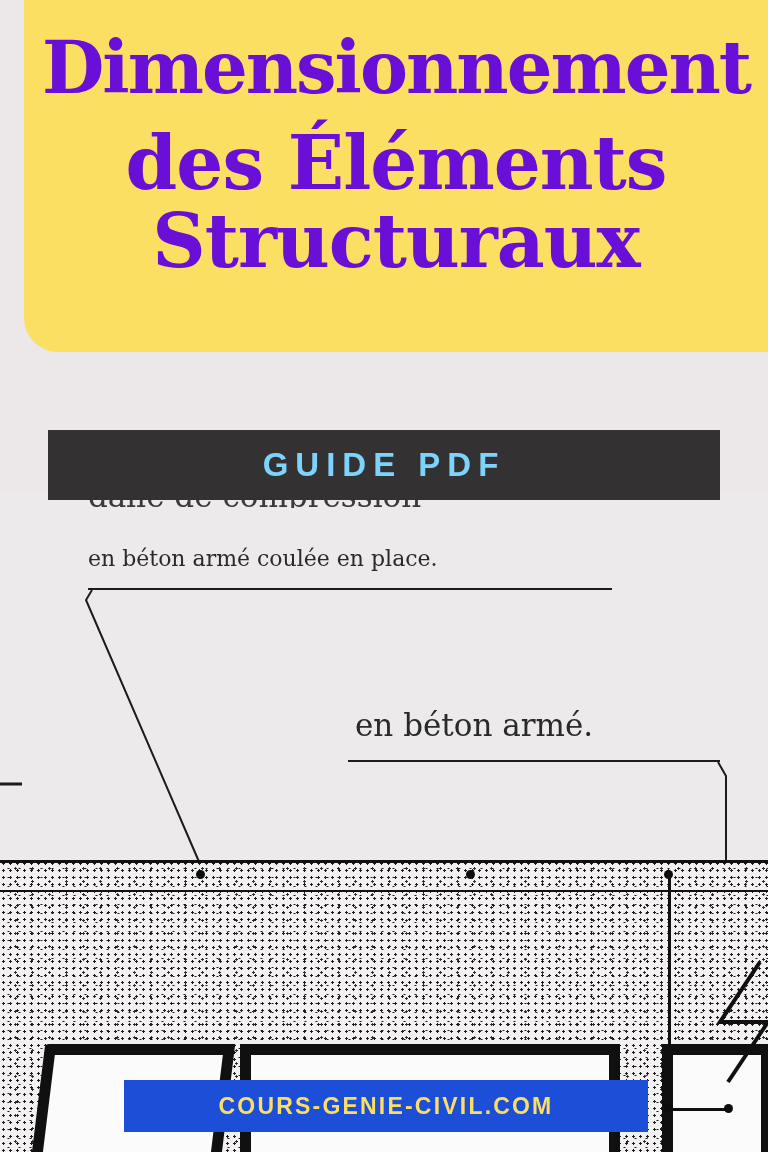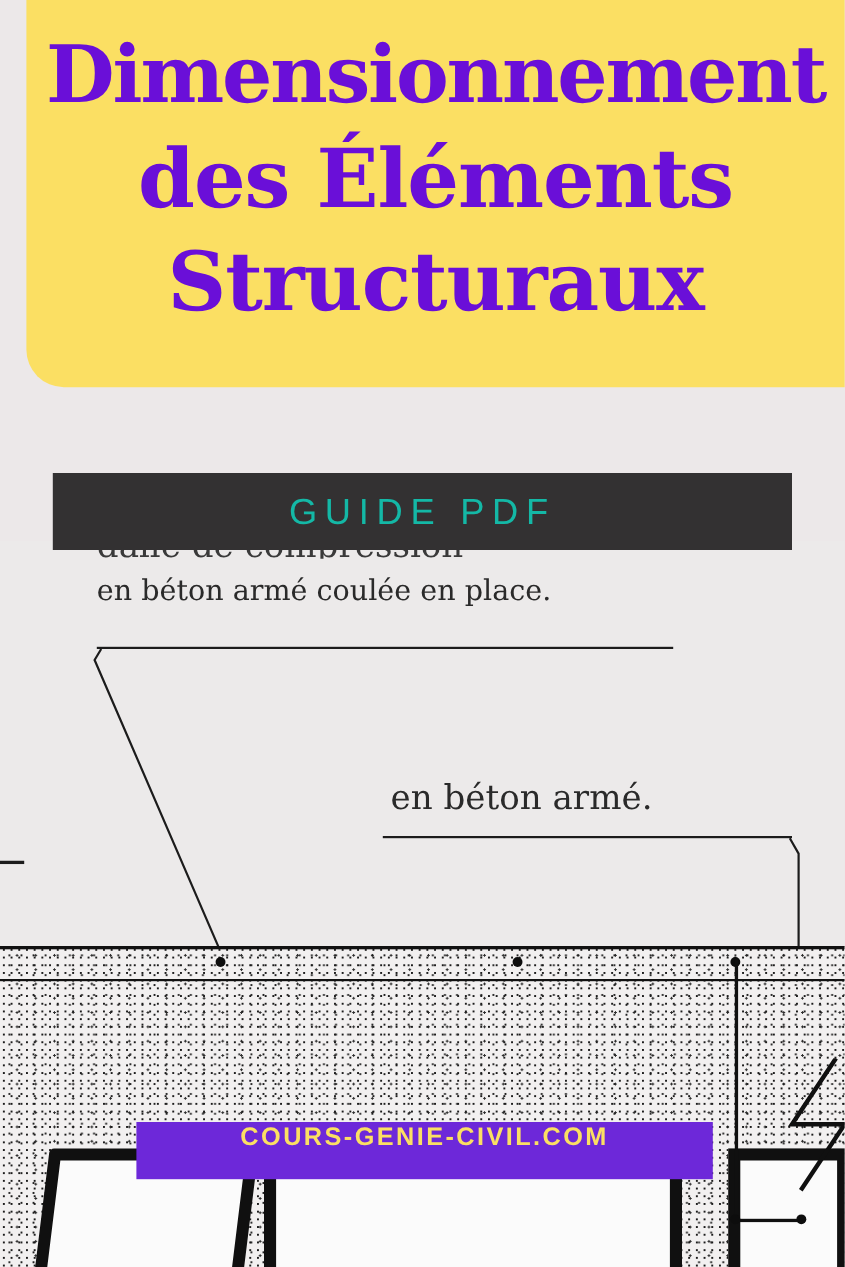--- a/index.html
+++ b/index.html
@@ -45,40 +45,40 @@
     font-size: 72px;
     margin-top: 14px;
     letter-spacing: -2px;
   }
   .title-line.l2 {
     font-size: 74px;
     margin-top: 22px;
   }
   .title-line.l3 {
     font-size: 74px;
-    margin-top: 20px;
+    margin-top: 4px;
   }
 
   
   .guide-bar {
     position: absolute;
     left: 48px;
     top: 430px;
     width: 672px;
     height: 70px;
     background: #333132;
     display: flex;
     align-items: center;
     justify-content: center;
     z-index: 5;
   }
   .guide-bar span {
-    color: #14b8a6;
+    color: #7dd3fc;
     font-size: 33px;
-    font-weight: 400;
+    font-weight: 700;
     letter-spacing: 7px;
   }
 
   
   .photo {
     position: absolute;
     left: 0;
     top: 492px;
     width: 768px;
     height: 660px;
@@ -94,22 +94,22 @@
   .dt-clipped {
     left: 88px;
     top: -14px;
     font-size: 31px;
     color: #3a3a3a;
     height: 30px;
     overflow: hidden;
   }
   .dt-2 {
     left: 88px;
-    top: 30px;
-    font-size: 26px;
+    top: 54px;
+    font-size: 22px;
   }
   .dt-3 {
     left: 358px;
     top: 157px;
     font-size: 31px;
   }
   .dt-4 {
     left: 355px;
     top: 215px;
     font-size: 31px;
@@ -191,26 +191,26 @@
     width: 9px;
     height: 9px;
     background: #0d0d0d;
     border-radius: 50%;
   }
 
   
   .url-bar {
     position: absolute;
     left: 124px;
-    top: 1020px;
+    top: 1080px;
     width: 524px;
     height: 52px;
-    background: #6d28d9;
+    background: #1d4ed8;
     display: flex;
-    align-items: flex-start;
+    align-items: center;
     justify-content: center;
     z-index: 9;
   }
   .url-bar span {
     color: #fbdf63;
     font-size: 23px;
     font-weight: 700;
     letter-spacing: 2.2px;
   }
 </style>

